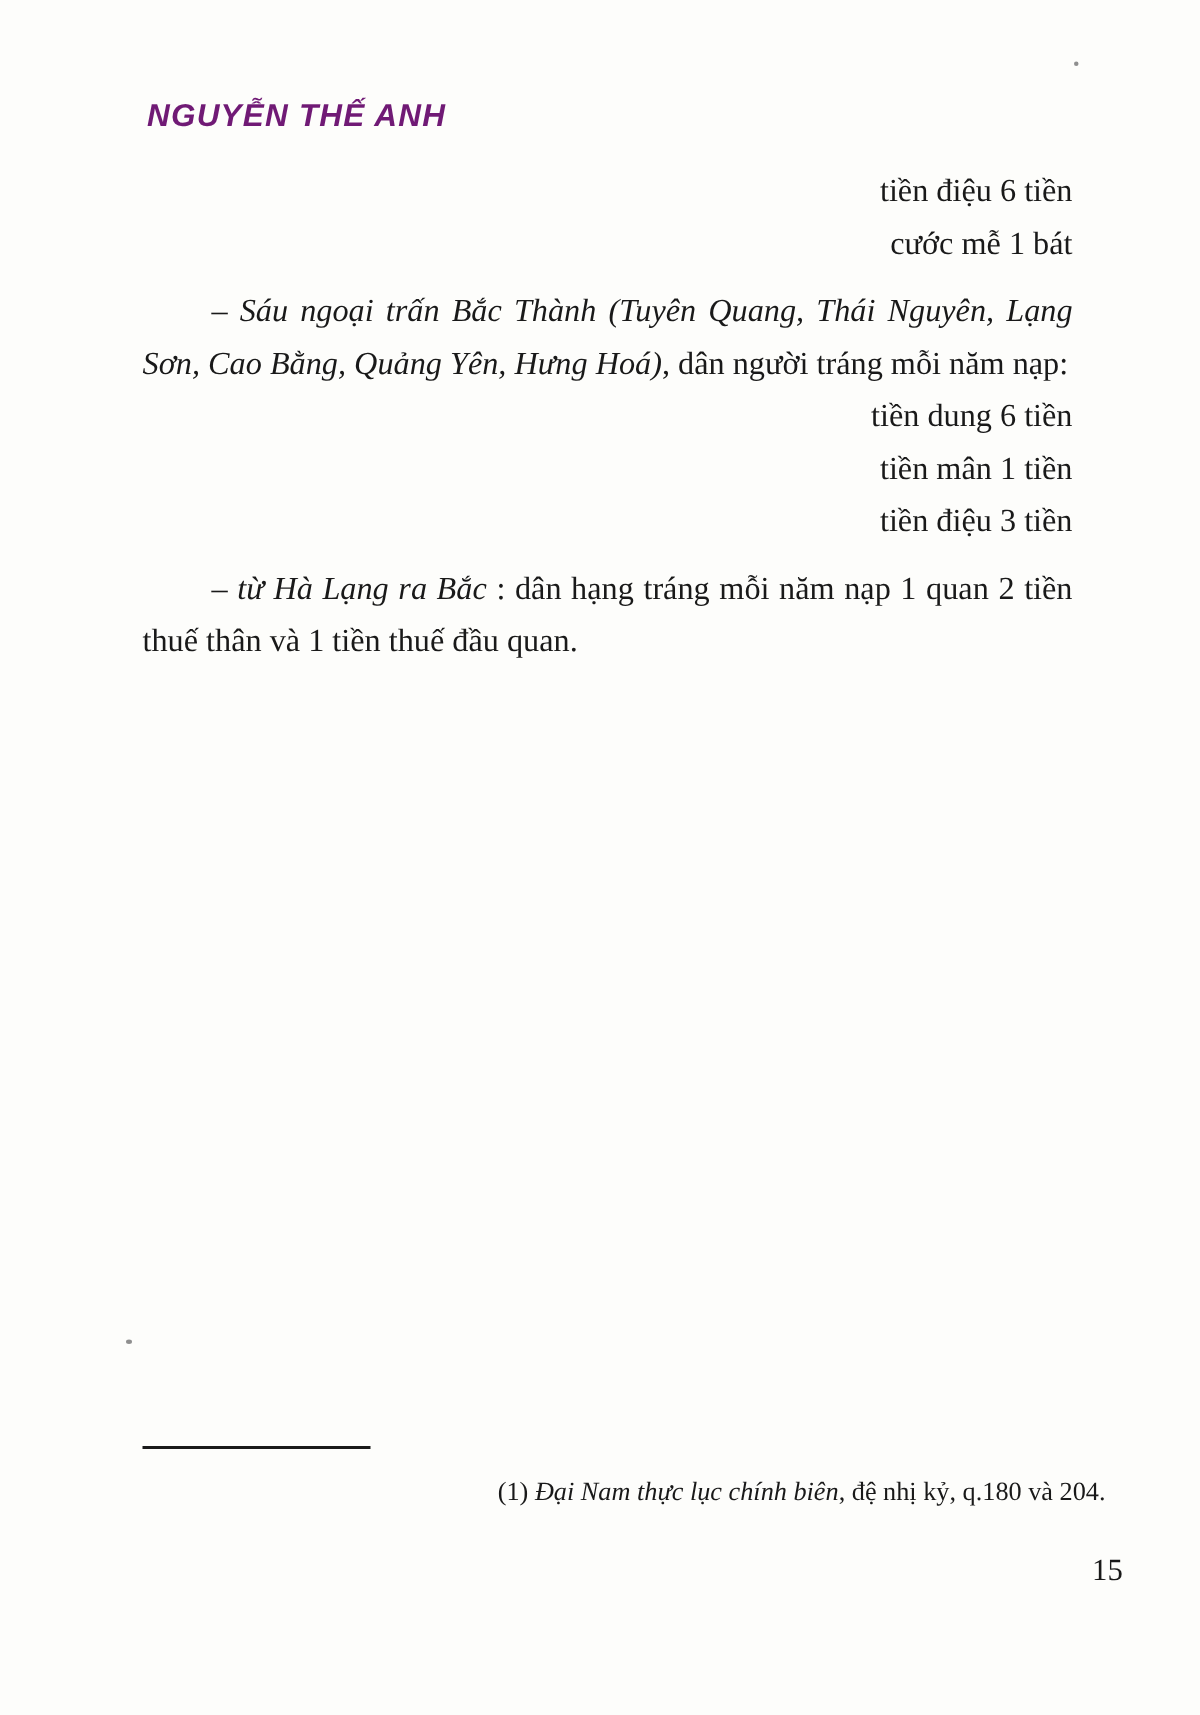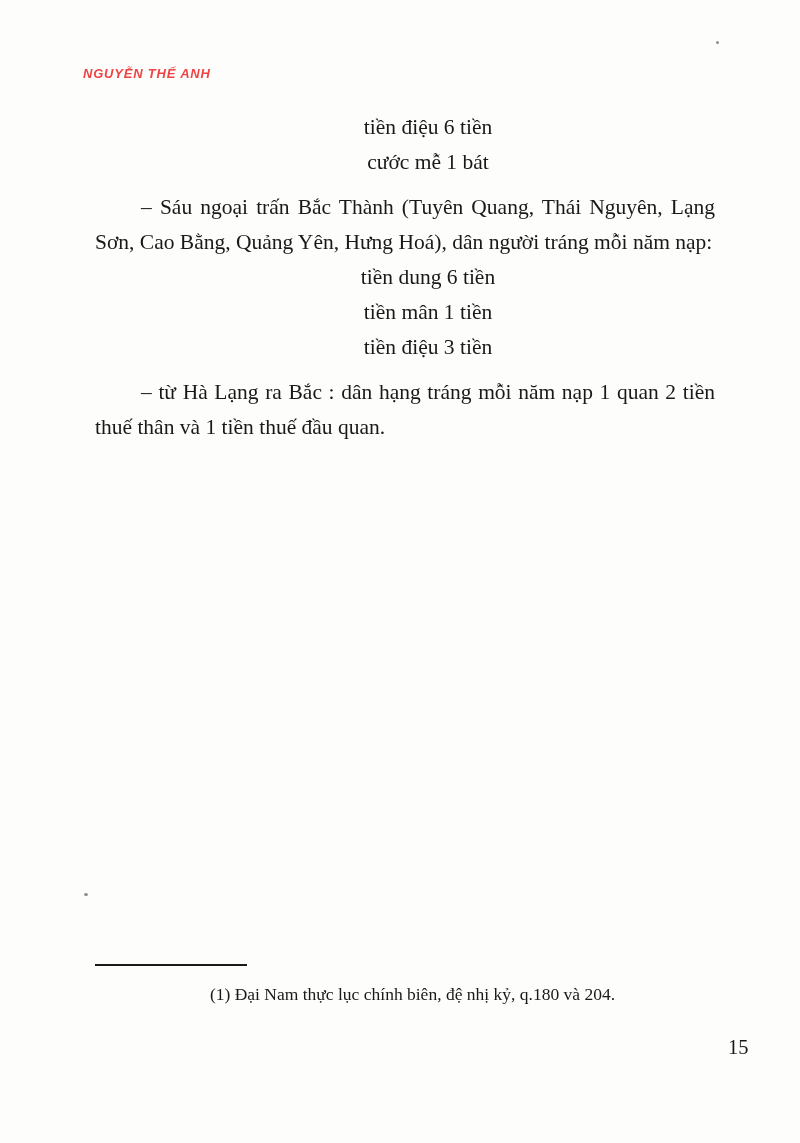--- a/index.html
+++ b/index.html
@@ -11,69 +11,69 @@
     color: #191919;
     position: relative;
     overflow: hidden;
   }
   .page {
     position: absolute;
     inset: 0;
   }
   .running-header {
     position: absolute;
-    left: 83px;
+    left: 98px;
     top: 66px;
     font-family: "Liberation Sans", sans-serif;
     font-style: italic;
     font-weight: bold;
-    font-size: 13px;
+    font-size: 21px;
     letter-spacing: 0.8px;
-    color: #ef4444;
+    color: #701a75;
   }
   .body-text {
     position: absolute;
     left: 95px;
     top: 110px;
     width: 620px;
     font-size: 21.5px;
     line-height: 35px;
     text-align: justify;
   }
   .body-text p { margin: 0; }
   .body-text p.item {
     padding-left: 46px;
-    text-align: center;
+    text-align: right;
   }
   .body-text p.para {
     text-indent: 46px;
     margin-top: 10px;
   }
-  .italic { }
+  .italic { font-style: italic; }
   sup.fn-ref {
     font-size: 13px;
     line-height: 0;
     vertical-align: 7px;
   }
   .footnote-rule {
     position: absolute;
     left: 95px;
     top: 964px;
     width: 152px;
     height: 2px;
     background: #1a1a1a;
   }
   .footnote {
     position: absolute;
-    left: 100px;
+    left: 112px;
     top: 982px;
     width: 625px;
     font-size: 17.5px;
     line-height: 24px;
-    text-align: center;
+    text-align: right;
   }
   .page-number {
     position: absolute;
     left: 684px;
     top: 1036px;
     font-size: 20.5px;
     margin-left: 44px;
   }
   .artifact {
     position: absolute;

